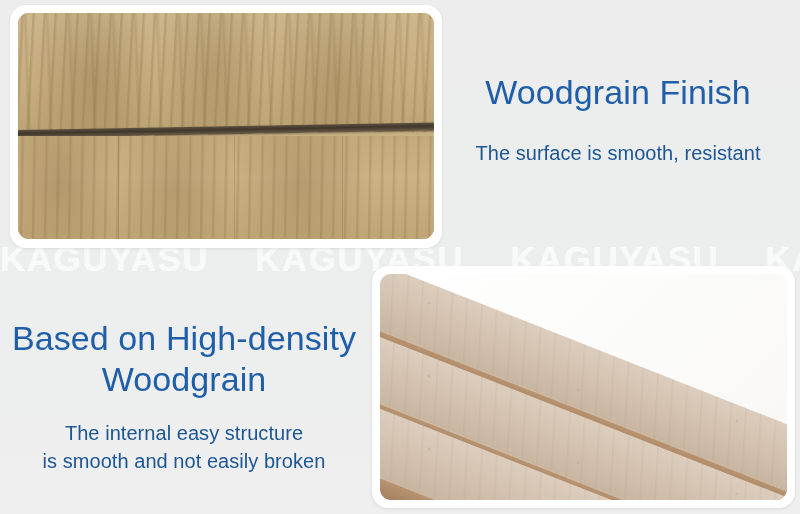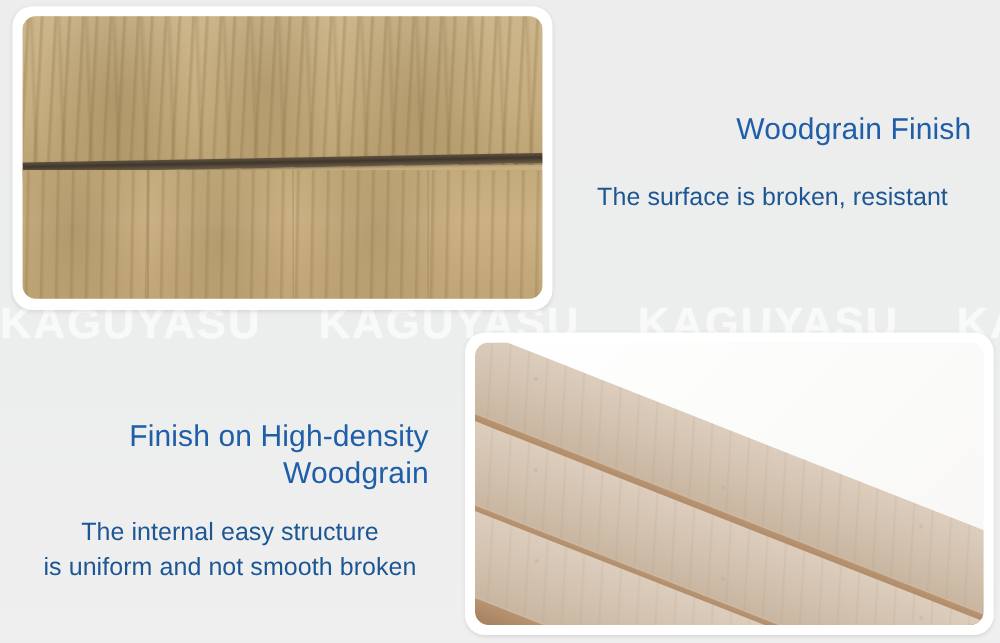--- a/index.html
+++ b/index.html
@@ -226,26 +226,25 @@
   }
 
   
   .text-block {
     position: absolute;
     z-index: 4;
     text-align: center;
   }
   .feature-heading {
     color: #1f5ea8;
-    font-size: 24px;
+    font-size: 34px;
     font-weight: 400;
     line-height: 1.22;
-    margin: 17px;
+    margin: 0;
     letter-spacing: 0.1px;
-    text-align: right;
   }
   .feature-body {
     color: #1c5694;
     font-size: 20px;
     font-weight: 400;
     line-height: 1.42;
     margin: 0;
     letter-spacing: 0.05px;
   }
 
@@ -286,30 +285,30 @@
           <div class="wood-join" style="left:24%"></div>
           <div class="wood-join" style="left:52%"></div>
           <div class="wood-join" style="left:78%"></div>
         </div>
       </div>
     </div>
   </div>
 
   <div class="text-block" id="block-woodgrain">
     <h2 class="feature-heading">Woodgrain Finish</h2>
-    <p class="feature-body">The surface is broken, resistant</p>
+    <p class="feature-body">The surface is smooth, resistant</p>
   </div>
 
   <div class="text-block" id="block-fiberboard">
     <h2 class="feature-heading">
-      <span>Finish on High-density</span><br>
+      <span>Based on High-density</span><br>
       <span>Woodgrain</span>
     </h2>
     <p class="feature-body">The internal easy structure</p>
-    <p class="feature-body">is uniform and not smooth broken</p>
+    <p class="feature-body">is smooth and not easily broken</p>
   </div>
 
   <div class="photo-frame" id="photo-fiberboard">
     <div class="photo-inner">
       <div class="mdf-scene">
         <div class="mdf-board" style="top:-14%; height:44%; transform: rotate(21.5deg);">
           <div class="mdf-face"></div>
           <div class="mdf-edge"></div>
         </div>
         <div class="mdf-board" style="top:18%; height:44%; transform: rotate(21.5deg);">

